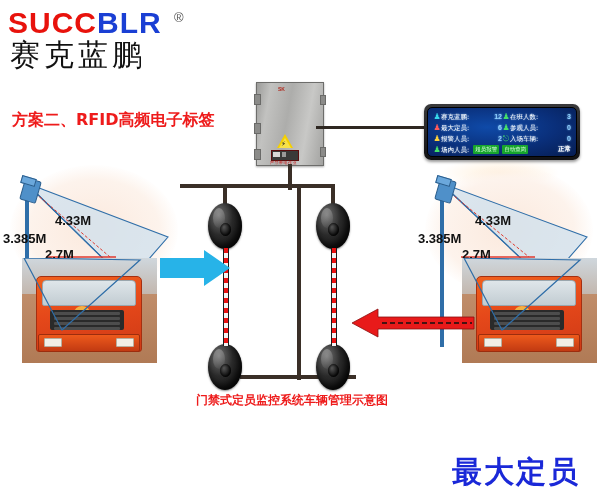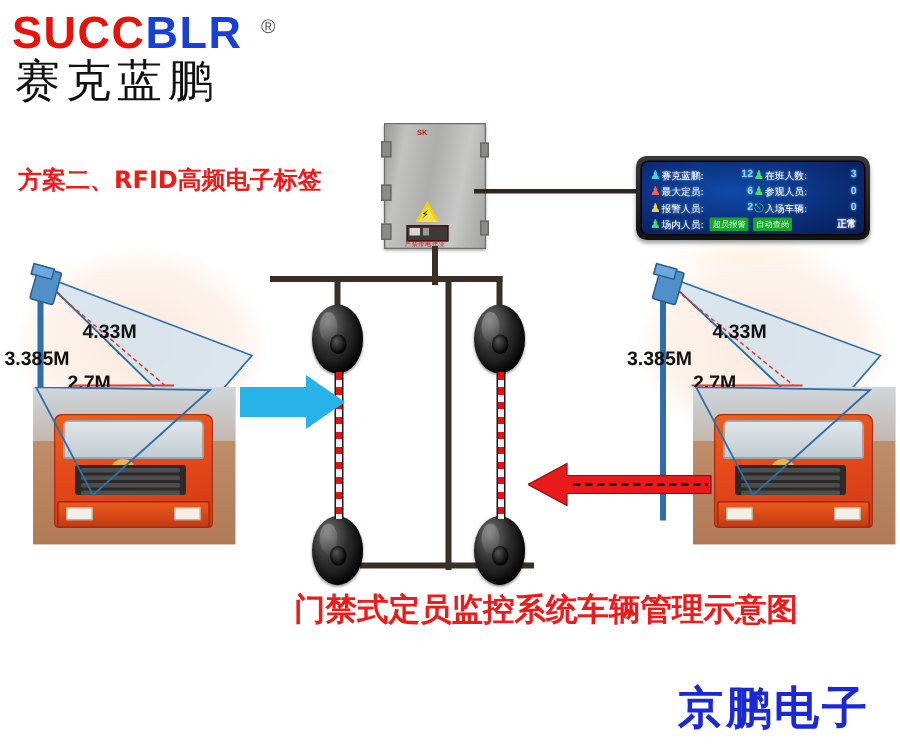--- a/index.html
+++ b/index.html
@@ -179,21 +179,21 @@
   }
   .tri-overlay{position:absolute;left:0;top:0;width:100%;height:100%;}
 
   
   .arrow-cyan{position:absolute;}
   .arrow-red{position:absolute;}
 
   
   .caption{
     position:absolute;left:196px;top:392px;
-    font-size:21px;font-weight:bold;color:#ee1b1b;white-space:nowrap;
+    font-size:12px;font-weight:bold;color:#ee1b1b;white-space:nowrap;
     font-family:"DejaVu Sans","Liberation Sans",sans-serif;
   }
   .brand-bottom{
     position:absolute;left:452px;top:452px;
     font-size:30px;font-weight:bold;color:#1a28d8;letter-spacing:2px;white-space:nowrap;
     font-family:"DejaVu Sans","Liberation Sans",sans-serif;
   }
 </style>
 </head>
 <body>
@@ -395,15 +395,15 @@
       <polygon points="2,0 118,2 40,72" fill="none" stroke="#2f6ea8" stroke-width="1.2"></polygon>
     </svg>
   </div>
 
   <svg class="arrow-red" style="left:352px;top:306px;" width="124" height="34">
     <polygon points="0,17 26,3 26,11 122,11 122,23 26,23 26,31" fill="#e81a1a" stroke="#8a0f0f" stroke-width="0.8"></polygon>
     <line x1="30" y1="17" x2="120" y2="17" stroke="#111" stroke-width="1.6" stroke-dasharray="5,3"></line>
   </svg>
 
   <div class="caption">门禁式定员监控系统车辆管理示意图</div>
-  <div class="brand-bottom">京鹏电子</div>
+  <div class="brand-bottom">最大定员</div>
 
 </div>
 
 </body></html>

